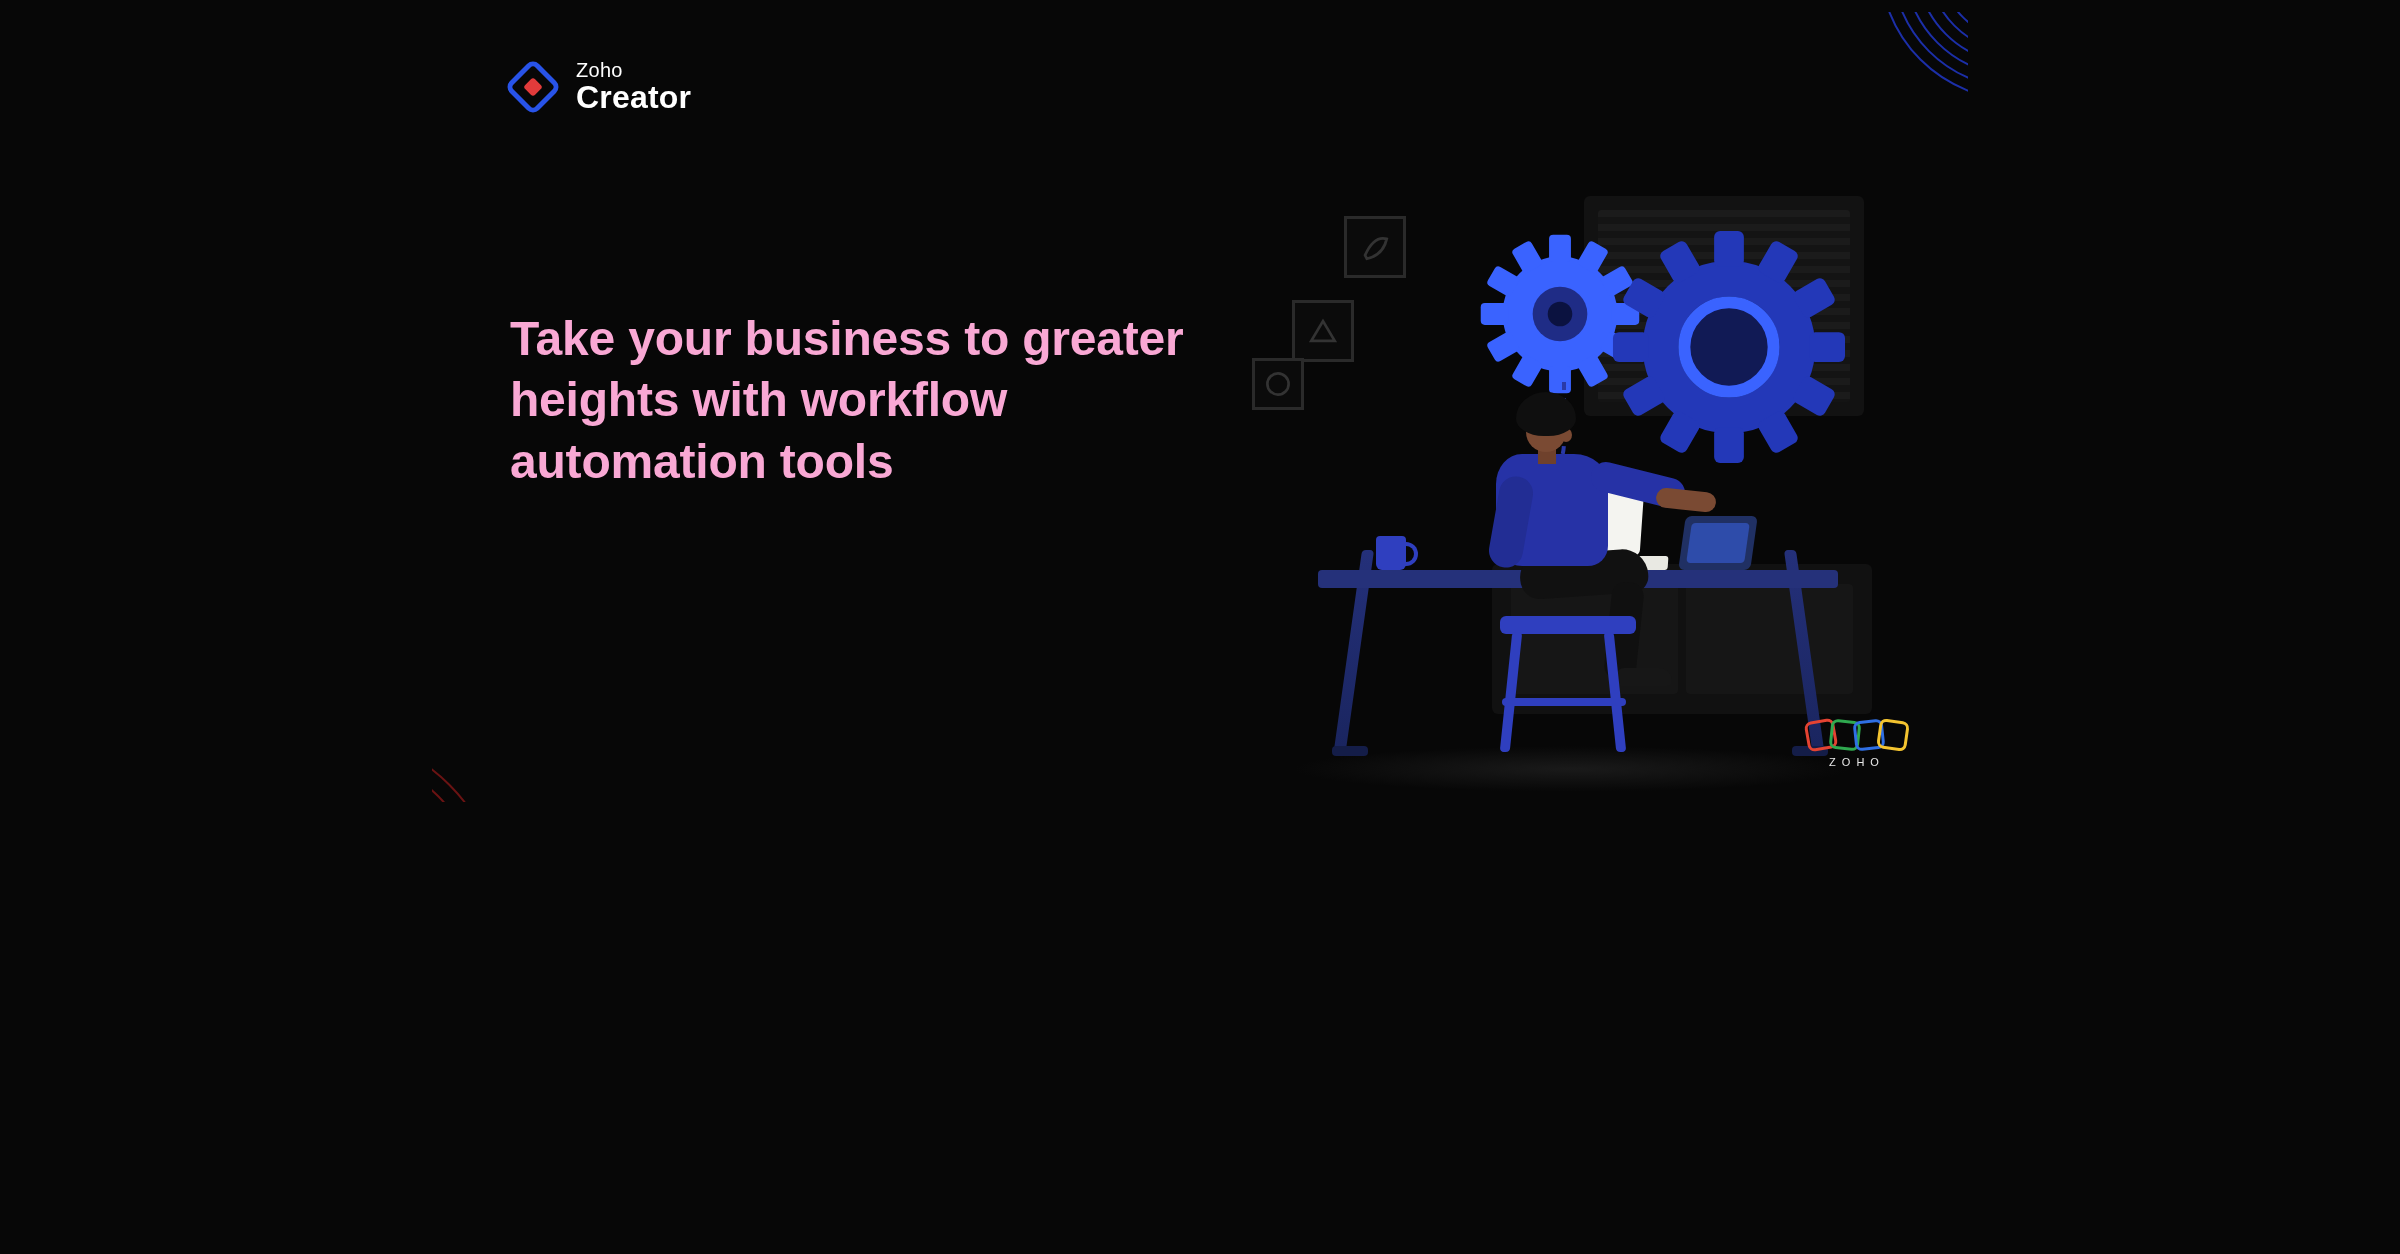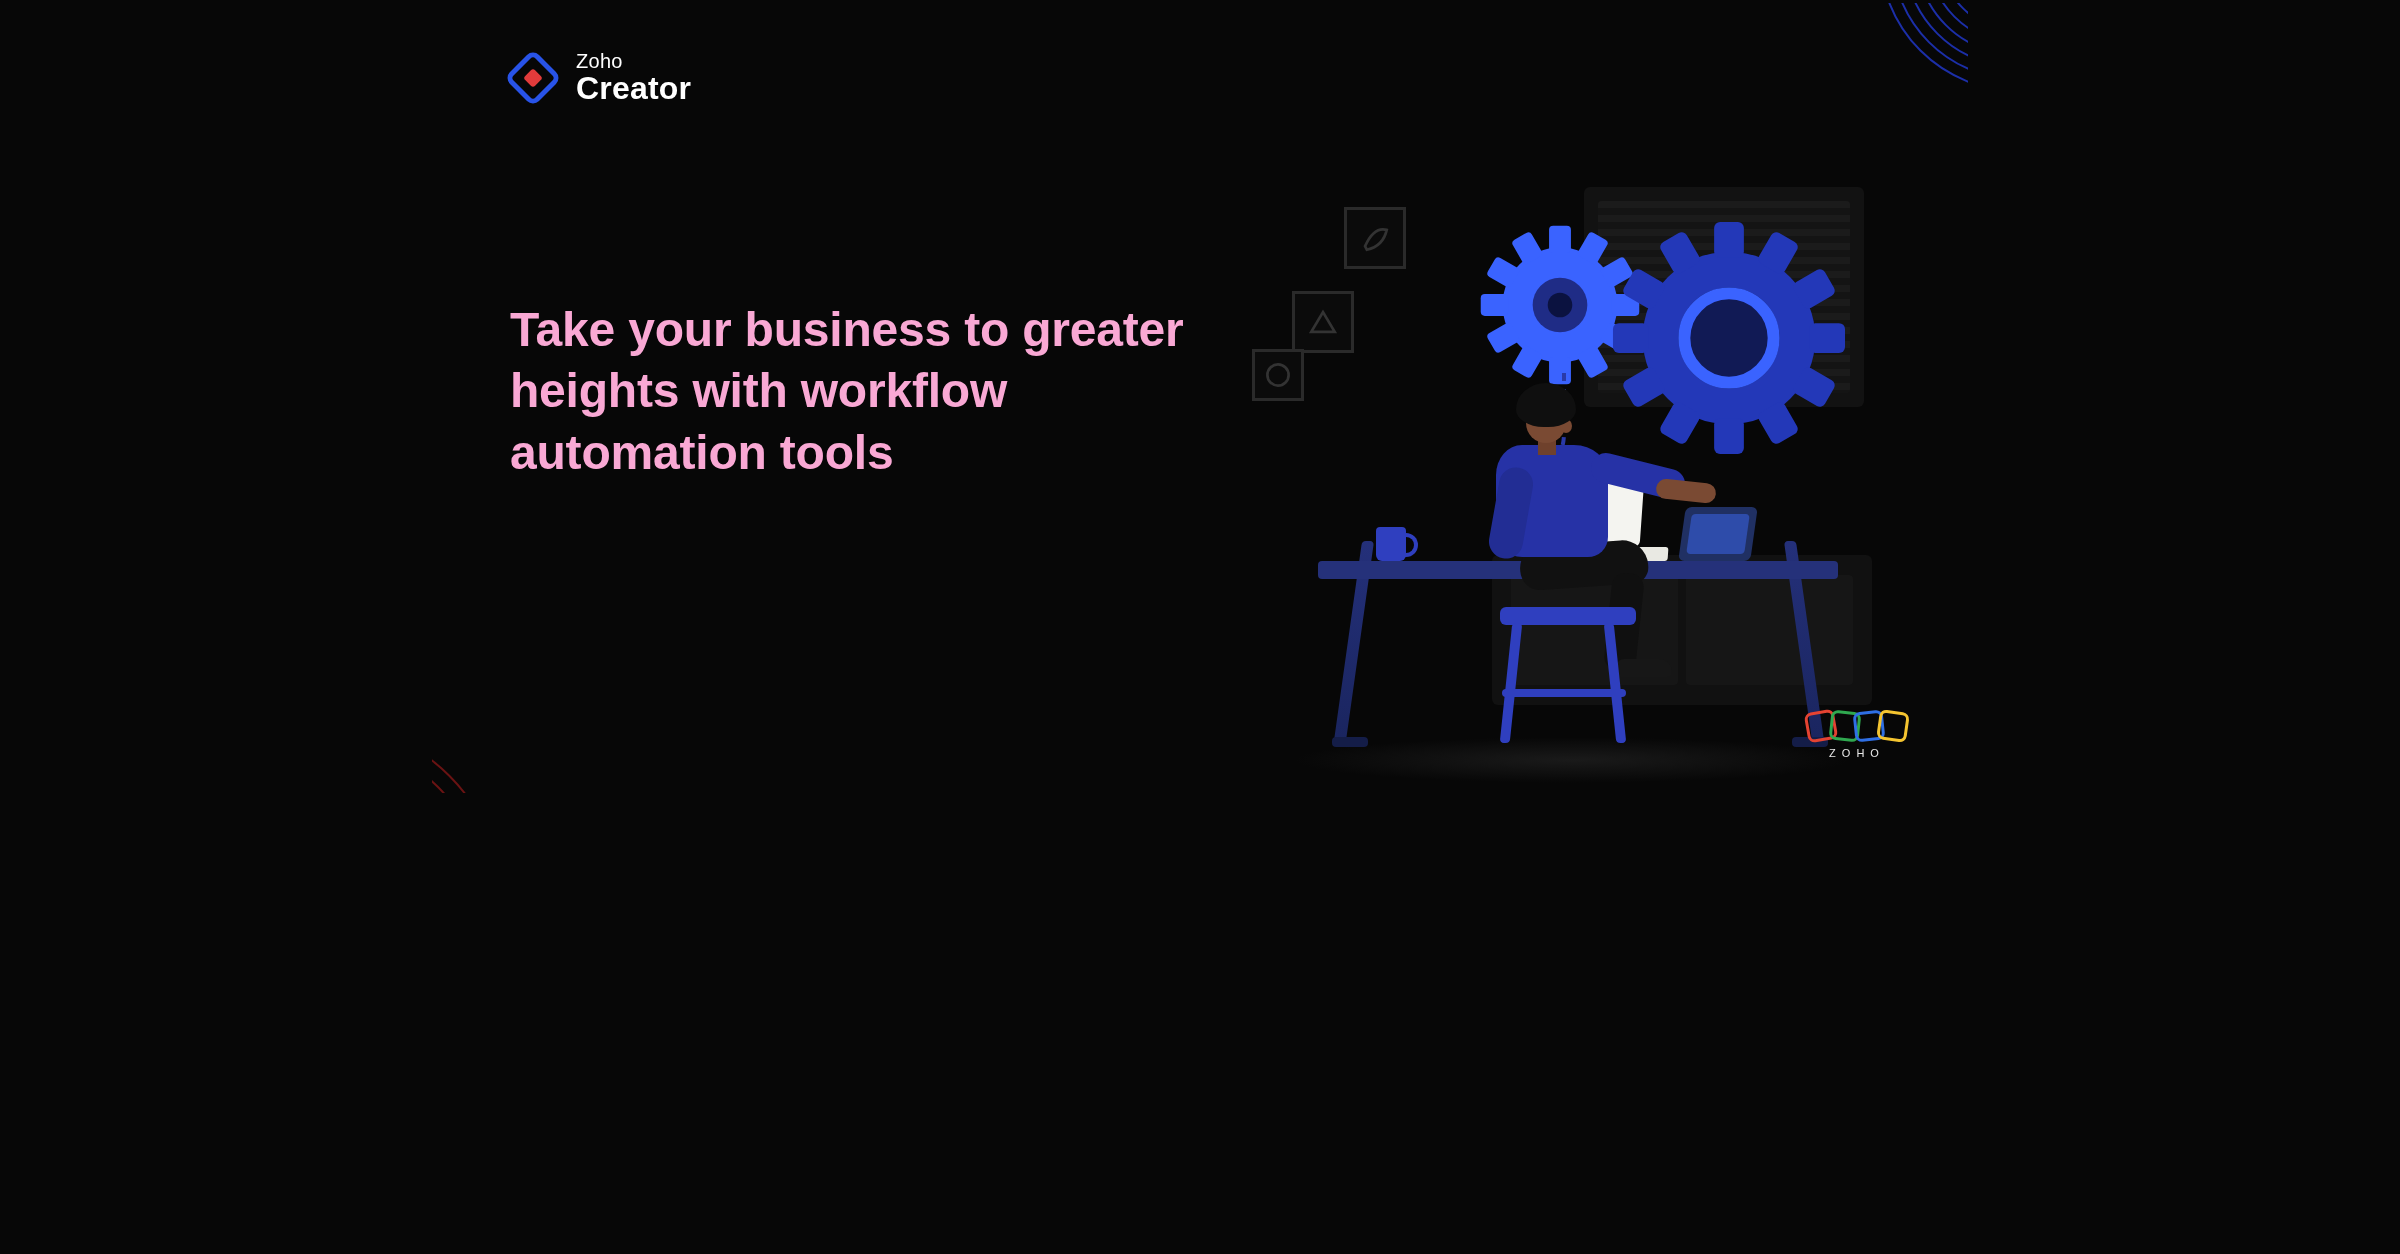--- a/index.html
+++ b/index.html
@@ -1,17 +1,17 @@
 <!DOCTYPE html>
 <html><head>
 <meta charset="utf-8">
 <style>
   * { margin: 0; padding: 0; box-sizing: border-box; }
   html, body { width: 100%; height: 100%; background: #070707; overflow: hidden; font-family: "Helvetica Neue", Helvetica, Arial, sans-serif; }
-  .canvas { position: relative; width: 1536px; height: 790px; margin: 3px auto; background: #070707; overflow: hidden; }
+  .canvas { position: relative; width: 1536px; height: 790px; margin: 12px auto; background: #070707; overflow: hidden; }
 
   
   .arcs { position: absolute; pointer-events: none; }
   .arcs-tr { top: -140px; right: -140px; width: 340px; height: 340px; }
   .arcs-bl { bottom: -200px; left: -200px; width: 420px; height: 420px; }
 
   
   .logo { position: absolute; top: 48px; left: 74px; display: flex; align-items: center; gap: 16px; }
   .logo-text { color: #fff; line-height: 1.05; }
   .logo-text .l1 { font-size: 20px; font-weight: 400; letter-spacing: .3px; }

